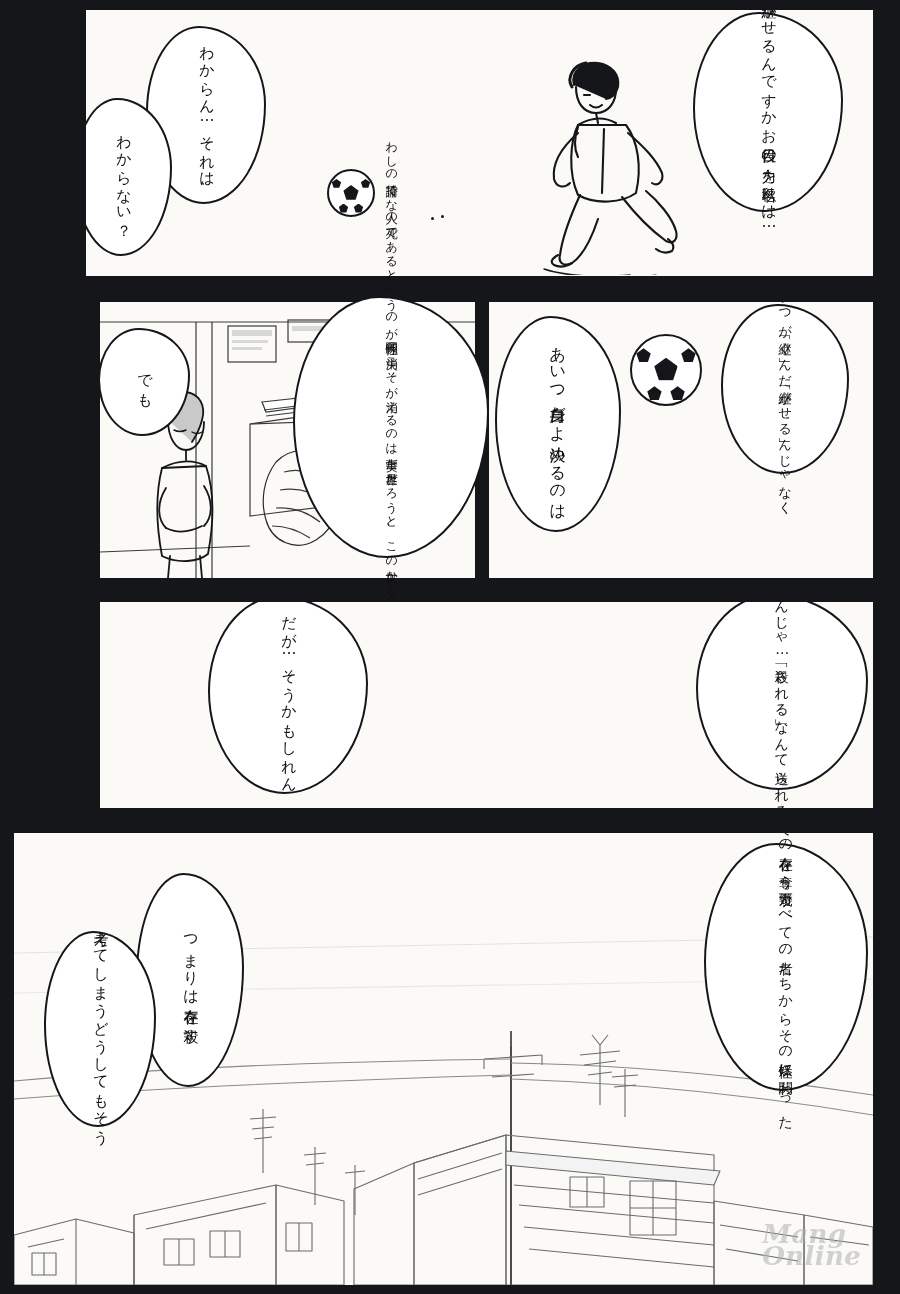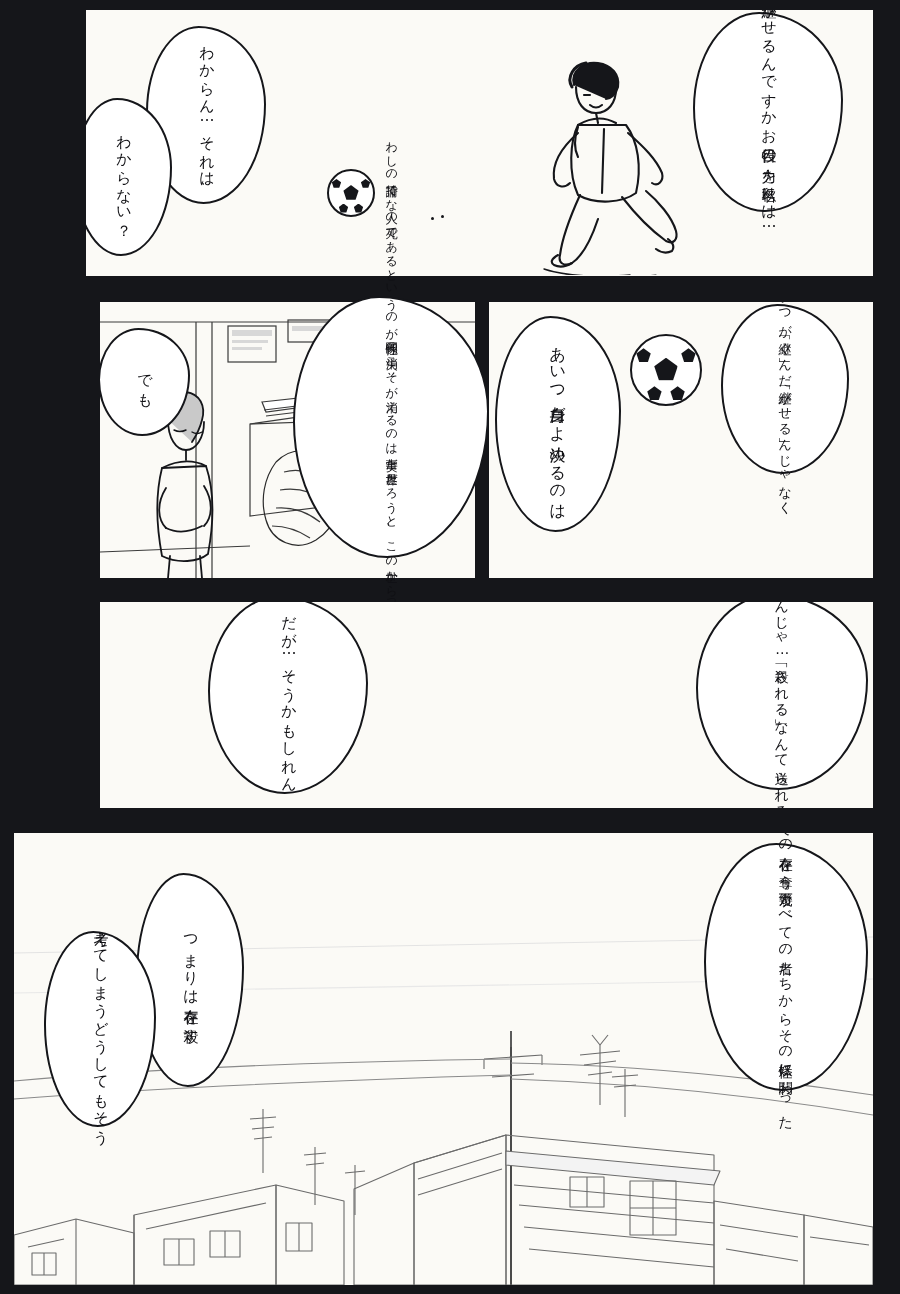--- a/index.html
+++ b/index.html
@@ -415,17 +415,21 @@
         </div>
       </div>
 
       <div class="balloon cloud" style="left:30px; top:98px; width:112px; height:196px;">
         <div class="txt fs15">
           <span class="line">どうしてもそう</span>
           <span class="line">考えてしまう</span>
         </div>
       </div>
 
+      <div class="watermark" style="right:12px; bottom:16px; text-align:left;">
+        <span class="w1">Mang</span>
+        <span class="w2">Online</span>
+      </div>
 
     </div>
   </div>
 
 </div>
 
 </body></html>

